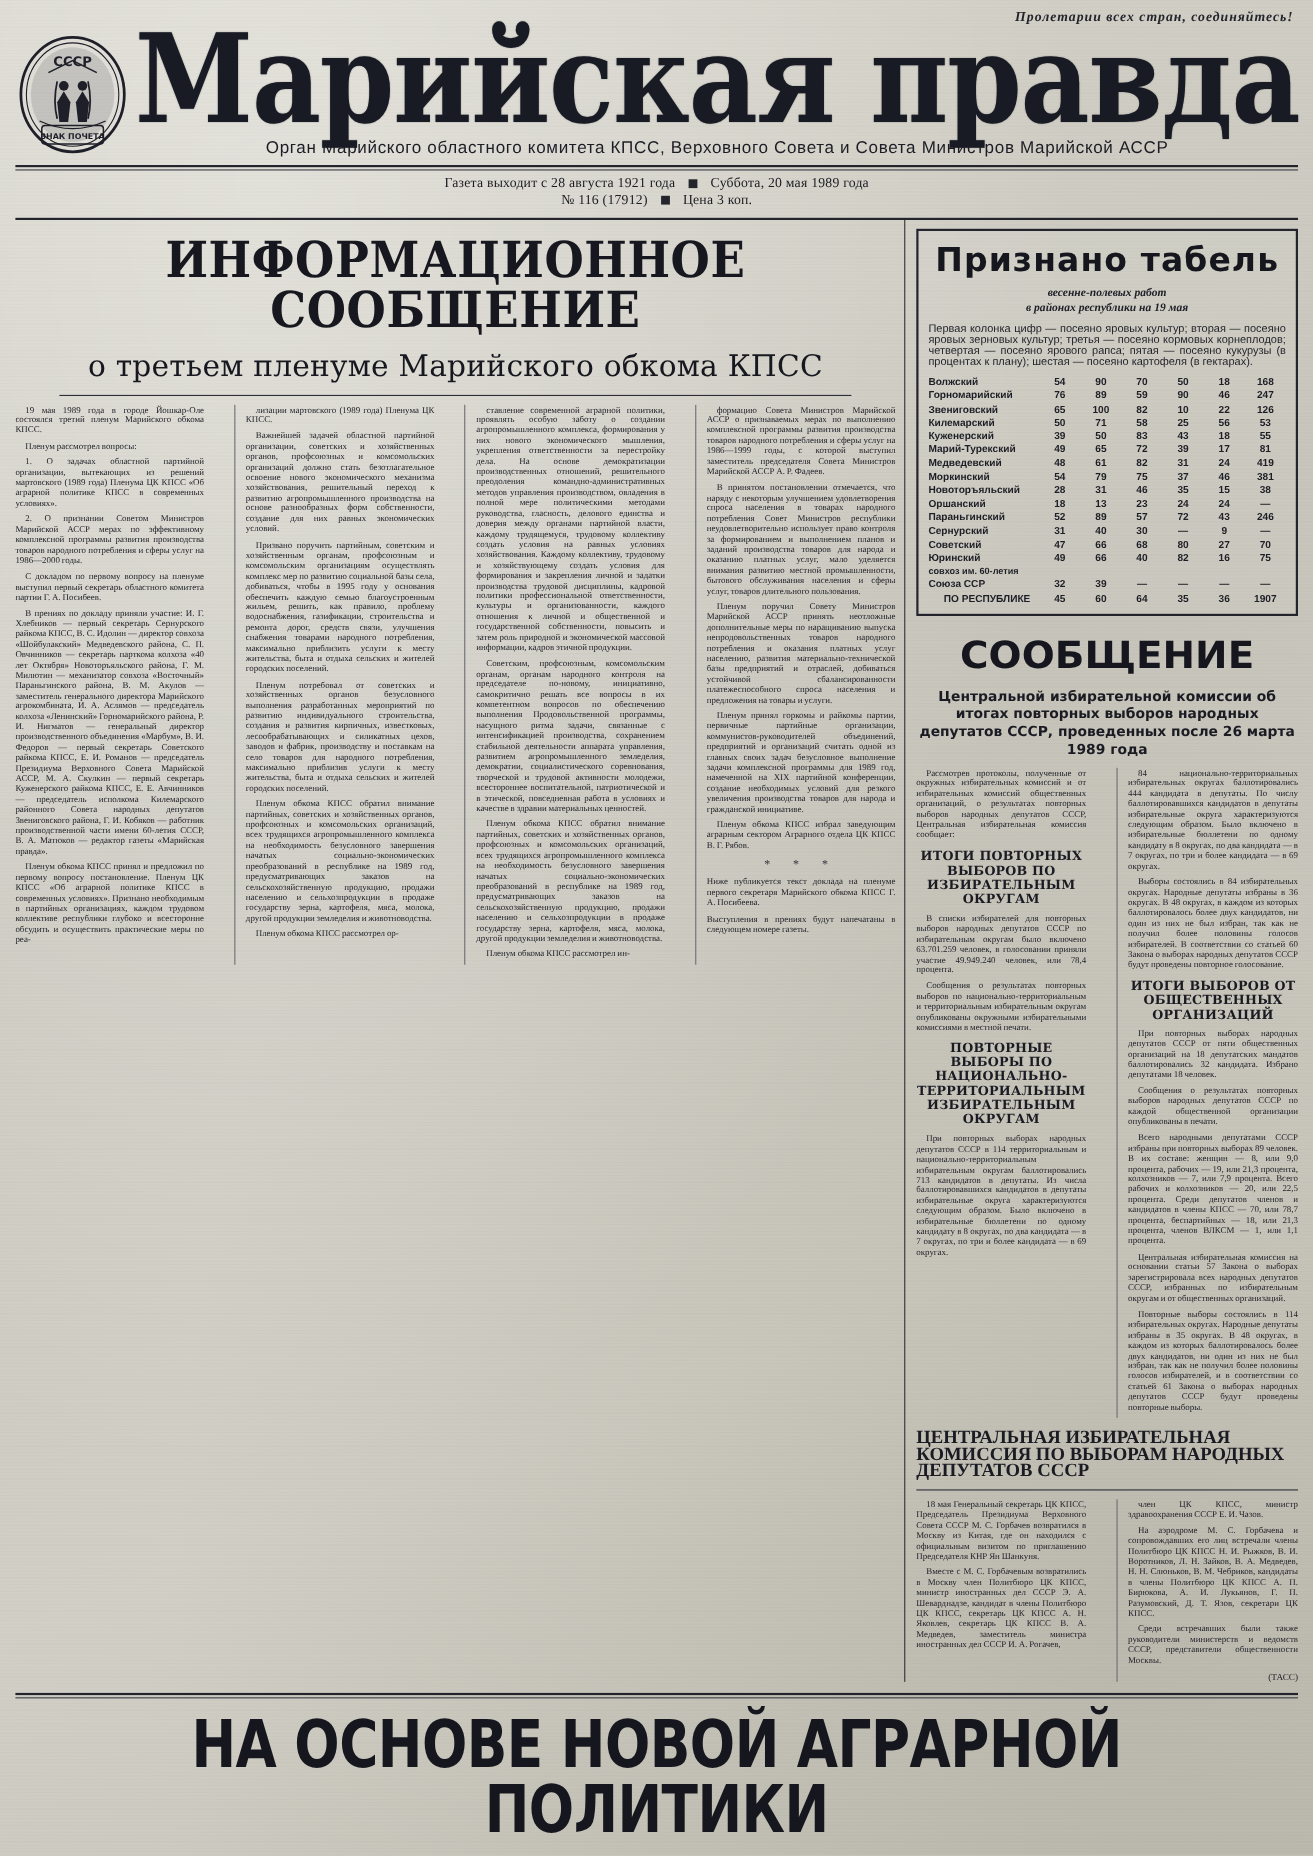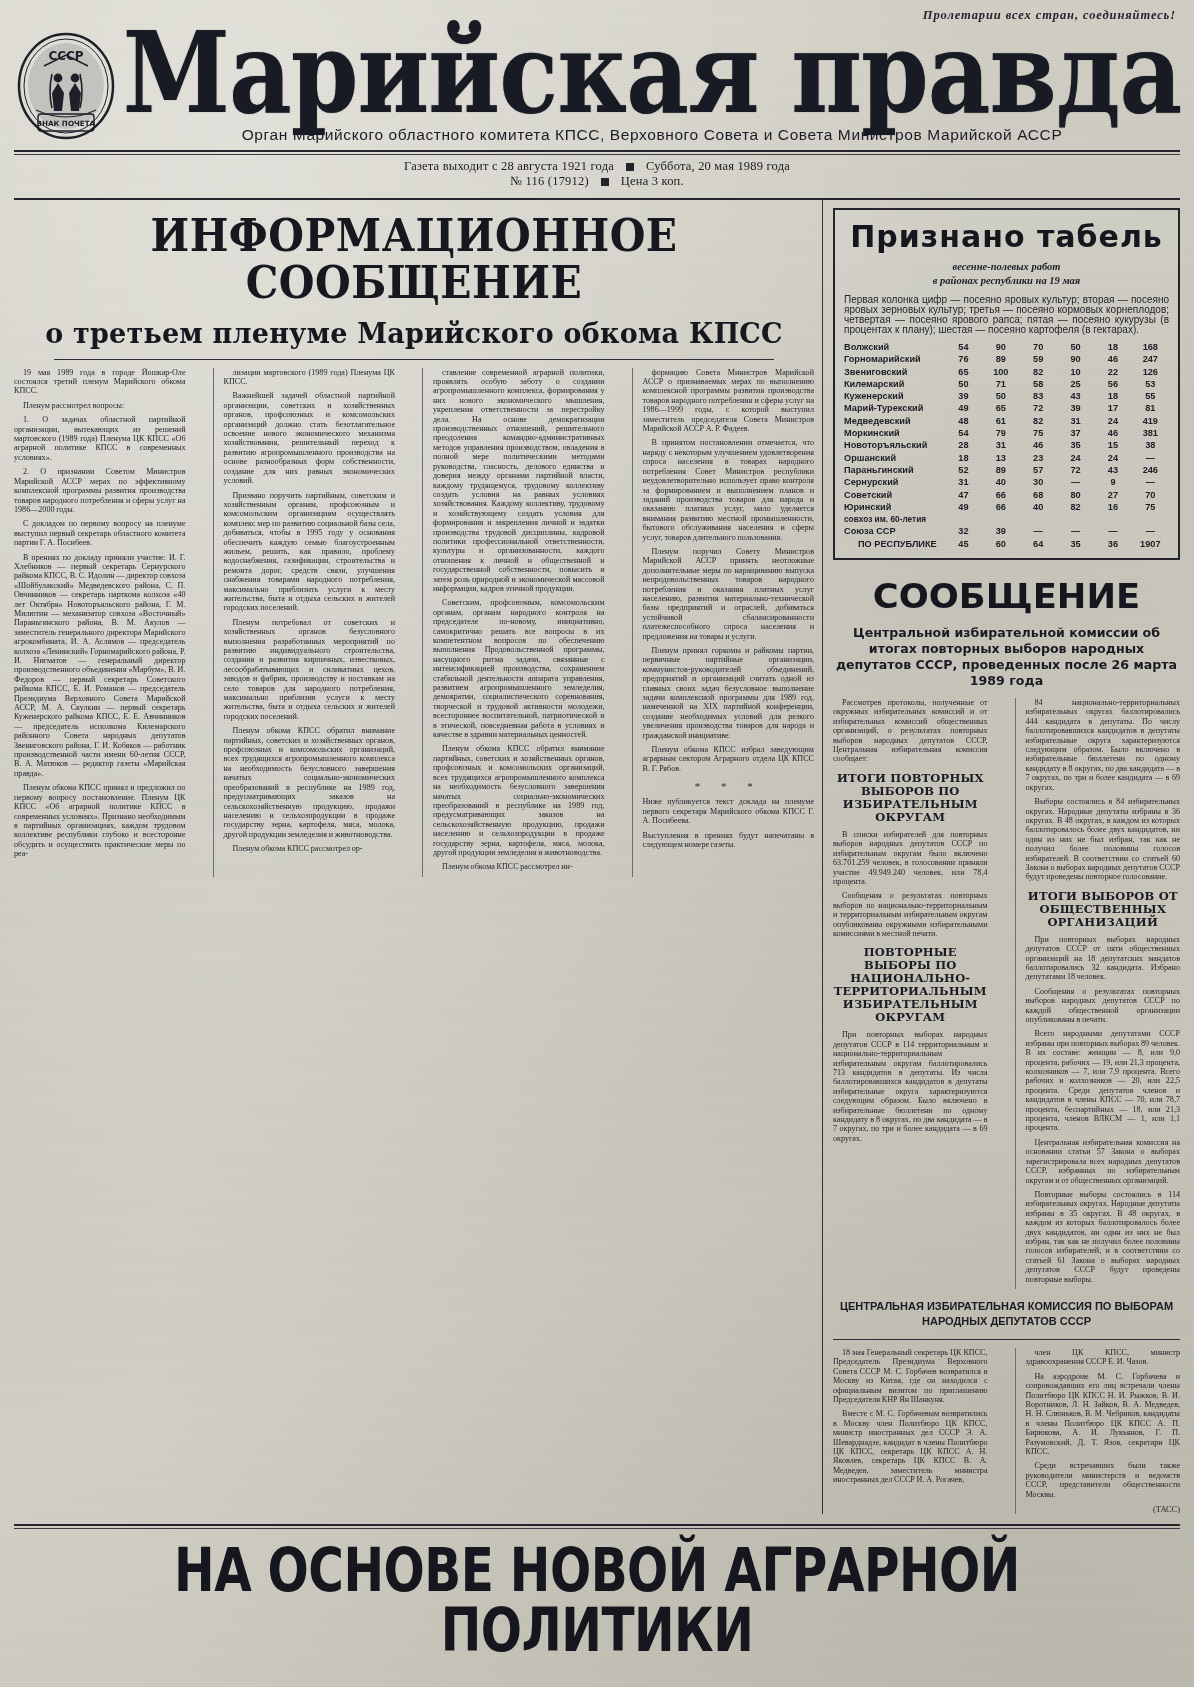--- a/index.html
+++ b/index.html
@@ -71,21 +71,21 @@
   .col-right{width:358px;flex:0 0 358px;border-left:1.5px solid #30313a;padding-left:10px;box-sizing:border-box;}
 
   
   h1.head-main{
     font-family:"DejaVu Serif",serif;font-weight:700;
     font-size:41px;line-height:1.02;text-align:center;margin:14px 0 0 0;
     letter-spacing:.5px;transform:scaleY(1.1);transform-origin:center top;
     color:#17181f;
   }
   h2.head-sub{
-    font-family:"DejaVu Serif",serif;font-weight:700;
+    font-family:"DejaVu Serif",serif;font-weight:400;
     font-size:27px;text-align:center;margin:20px 0 10px 0;letter-spacing:.2px;
     color:#17181f;
   }
   .head-rule{border-top:1.5px solid #2c2d36;margin:9px 40px 0 40px;}
 
   h1.head-agro{
     font-family:"DejaVu Sans",sans-serif;font-weight:700;
     font-size:49px;line-height:1;text-align:center;margin:12px 0 0 0;
     letter-spacing:-.5px;transform:scaleY(1.22) scaleX(.99);transform-origin:center top;
     color:#16171e;
@@ -139,22 +139,22 @@
     font-family:"DejaVu Sans",sans-serif;font-weight:700;font-size:34px;
     text-align:center;letter-spacing:0px;margin:16px 0 9px 0;color:#16171e;
     transform:scaleX(1.04);
   }
   .soob-dek{
     font-family:"DejaVu Sans",sans-serif;font-weight:700;font-size:12.6px;
     line-height:16px;text-align:center;color:#1a1b23;margin-bottom:9px;
   }
   .hr-box{border-top:1.6px solid #2c2d36;margin:10px 0 0 0;}
   .sign-block{
-    font-family:Liberation Sans, sans-serif;font-weight:700;font-size:11px;
-    line-height:15px;text-align:center;margin:10px 0 2px 0;color:#1a1b23;
+    font-family:Liberation Serif, serif;font-weight:700;font-size:17px;
+    line-height:15px;text-align:left;margin:10px 0 2px 0;color:#1a1b23;
   }
   .gorb-title{
     font-family:"DejaVu Serif",serif;font-weight:700;font-size:24px;
     line-height:28px;text-align:center;margin:12px 0 8px 0;color:#17181f;
   }
   .tass{font-family:"Liberation Serif",serif;font-size:8.4px;text-align:right;margin-top:6px;}
   .big-sep{border-top:2px solid #23242c;margin:10px 0 0 0;}
   .big-sep2{border-top:1px solid #3a3b44;margin:2px 0 0 0;}
 </style>
 </head>

